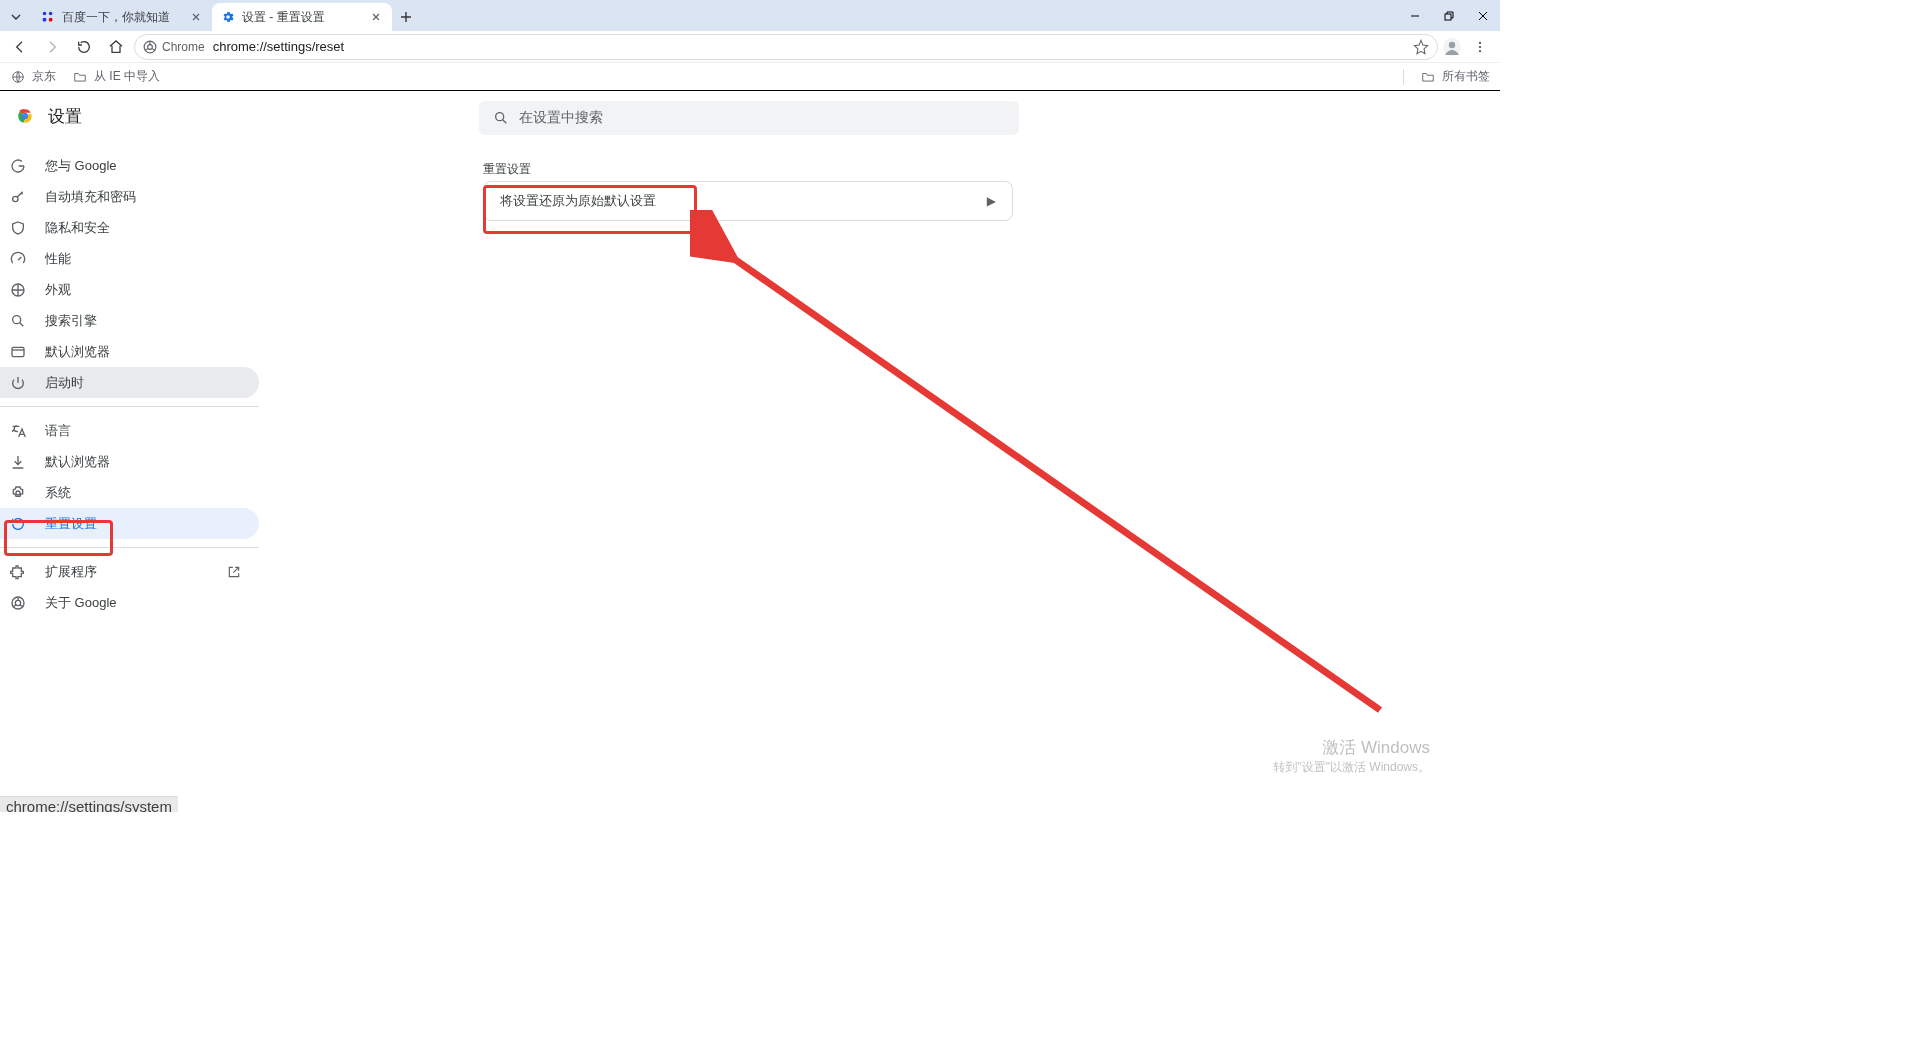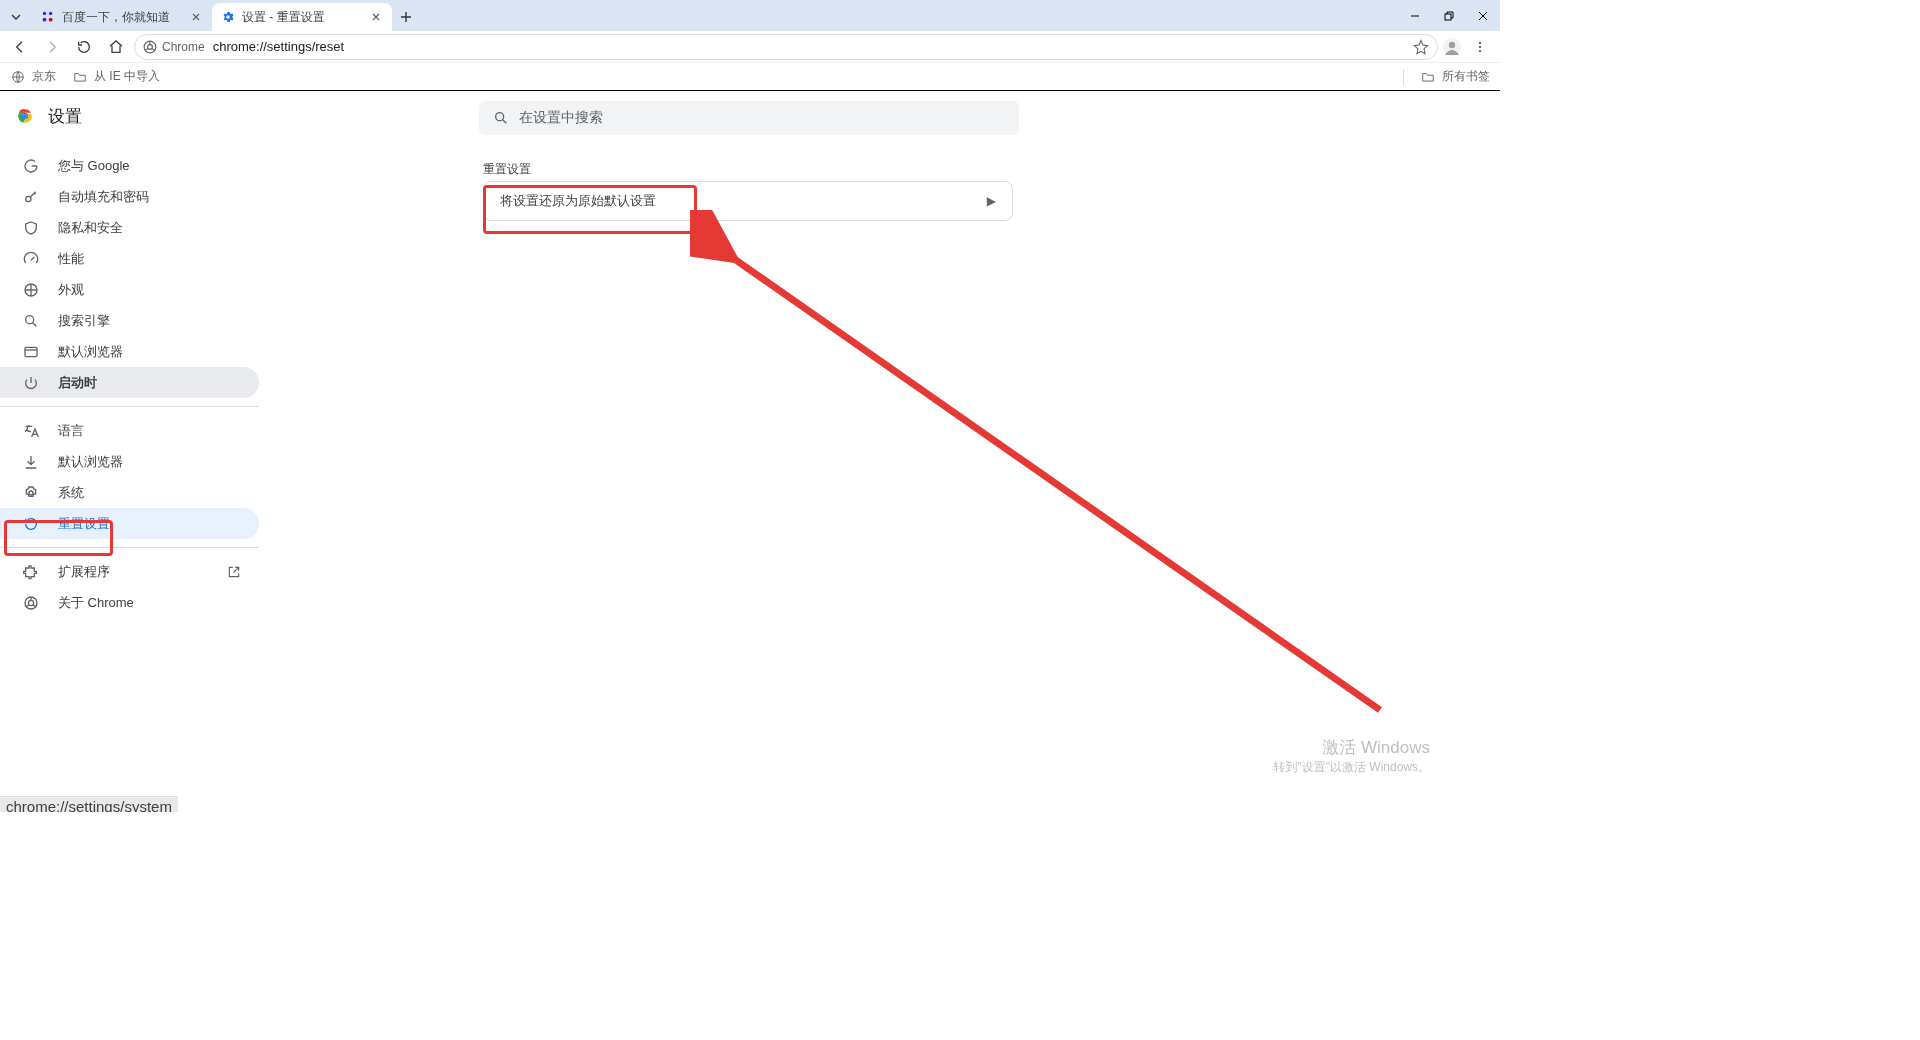--- a/index.html
+++ b/index.html
@@ -44,25 +44,25 @@
   .bm .bicon{width:16px;height:16px;display:flex;align-items:center;justify-content:center;}
   .bookbar .spacer{flex:1;}
   .bookbar .divider{width:1px;height:16px;background:var(--border);}
 
   
   .page{position:absolute;top:91px;left:0;right:0;bottom:16px;display:flex;}
   .sidebar-wrap{width:265px;padding-top:1px;}
   .page-head{height:48px;display:flex;align-items:center;padding-left:16px;gap:14px;}
   .page-head .title{font-size:17px;color:var(--text);}
   .nav{list-style:none;margin:10px 0 0 0;padding:0 6px 0 0;}
-  .nav li{height:31px;display:flex;align-items:center;gap:18px;padding-left:22px;border-radius:0 16px 16px 0;font-size:13px;color:#3c4043;cursor:pointer;}
+  .nav li{height:31px;display:flex;align-items:center;gap:18px;padding-left:9px;border-radius:0 16px 16px 0;font-size:13px;color:#3c4043;cursor:pointer;}
   .nav li .nicon{width:18px;height:18px;color:#5f6368;display:flex;align-items:center;justify-content:center;}
   .nav li.selected{background:var(--blue-bg);color:var(--blue);}
   .nav li.selected .nicon{color:var(--blue);}
-  .nav li.hovered{background:var(--hover);font-weight:bold;}
+  .nav li.hovered{background:var(--hover);}
   .nav .sep{height:1px;background:var(--border);margin:8px 0 8px 0;}
   .nav li .ext{margin-left:auto;margin-right:18px;color:#5f6368;}
 
   .main{flex:1;position:relative;}
   .search-wrap{position:absolute;left:214px;top:10px;width:540px;height:34px;background:#f1f3f4;border-radius:6px;display:flex;align-items:center;padding:0 14px;gap:10px;color:#5f6368;font-size:14px;}
   .section-title{position:absolute;left:218px;top:70px;font-size:12px;color:#3c4043;}
   .card{position:absolute;left:218px;top:90px;width:530px;height:40px;border:1px solid var(--border);border-radius:8px;display:flex;align-items:center;padding:0 16px;justify-content:space-between;font-size:13px;color:#3c4043;}
   .card .arrow{color:#5f6368;font-size:12px;}
 
   
@@ -363,21 +363,21 @@
           </span>
         </li>
       <li>
           <span class="nicon">
             <svg width="16" height="16" viewBox="0 0 24 24" fill="none" stroke="#5f6368" stroke-width="2">
               <circle cx="12" cy="12" r="9"></circle>
               <circle cx="12" cy="12" r="4"></circle>
               <path d="M12 3v5M4 18l5-3M20 18l-5-3"></path>
             </svg>
           </span>
-          <span>关于 Chrome</span>
+          <span>关于 Google</span>
         </li>
     </ul>
   </div>
 
   <div class="main">
     <div class="search-wrap">
       <span>
           <svg width="16" height="16" viewBox="0 0 24 24" fill="none" stroke="#5f6368" stroke-width="2">
             <circle cx="10" cy="10" r="6"></circle>
             <path d="M20 20l-5.5-5.5"></path>

